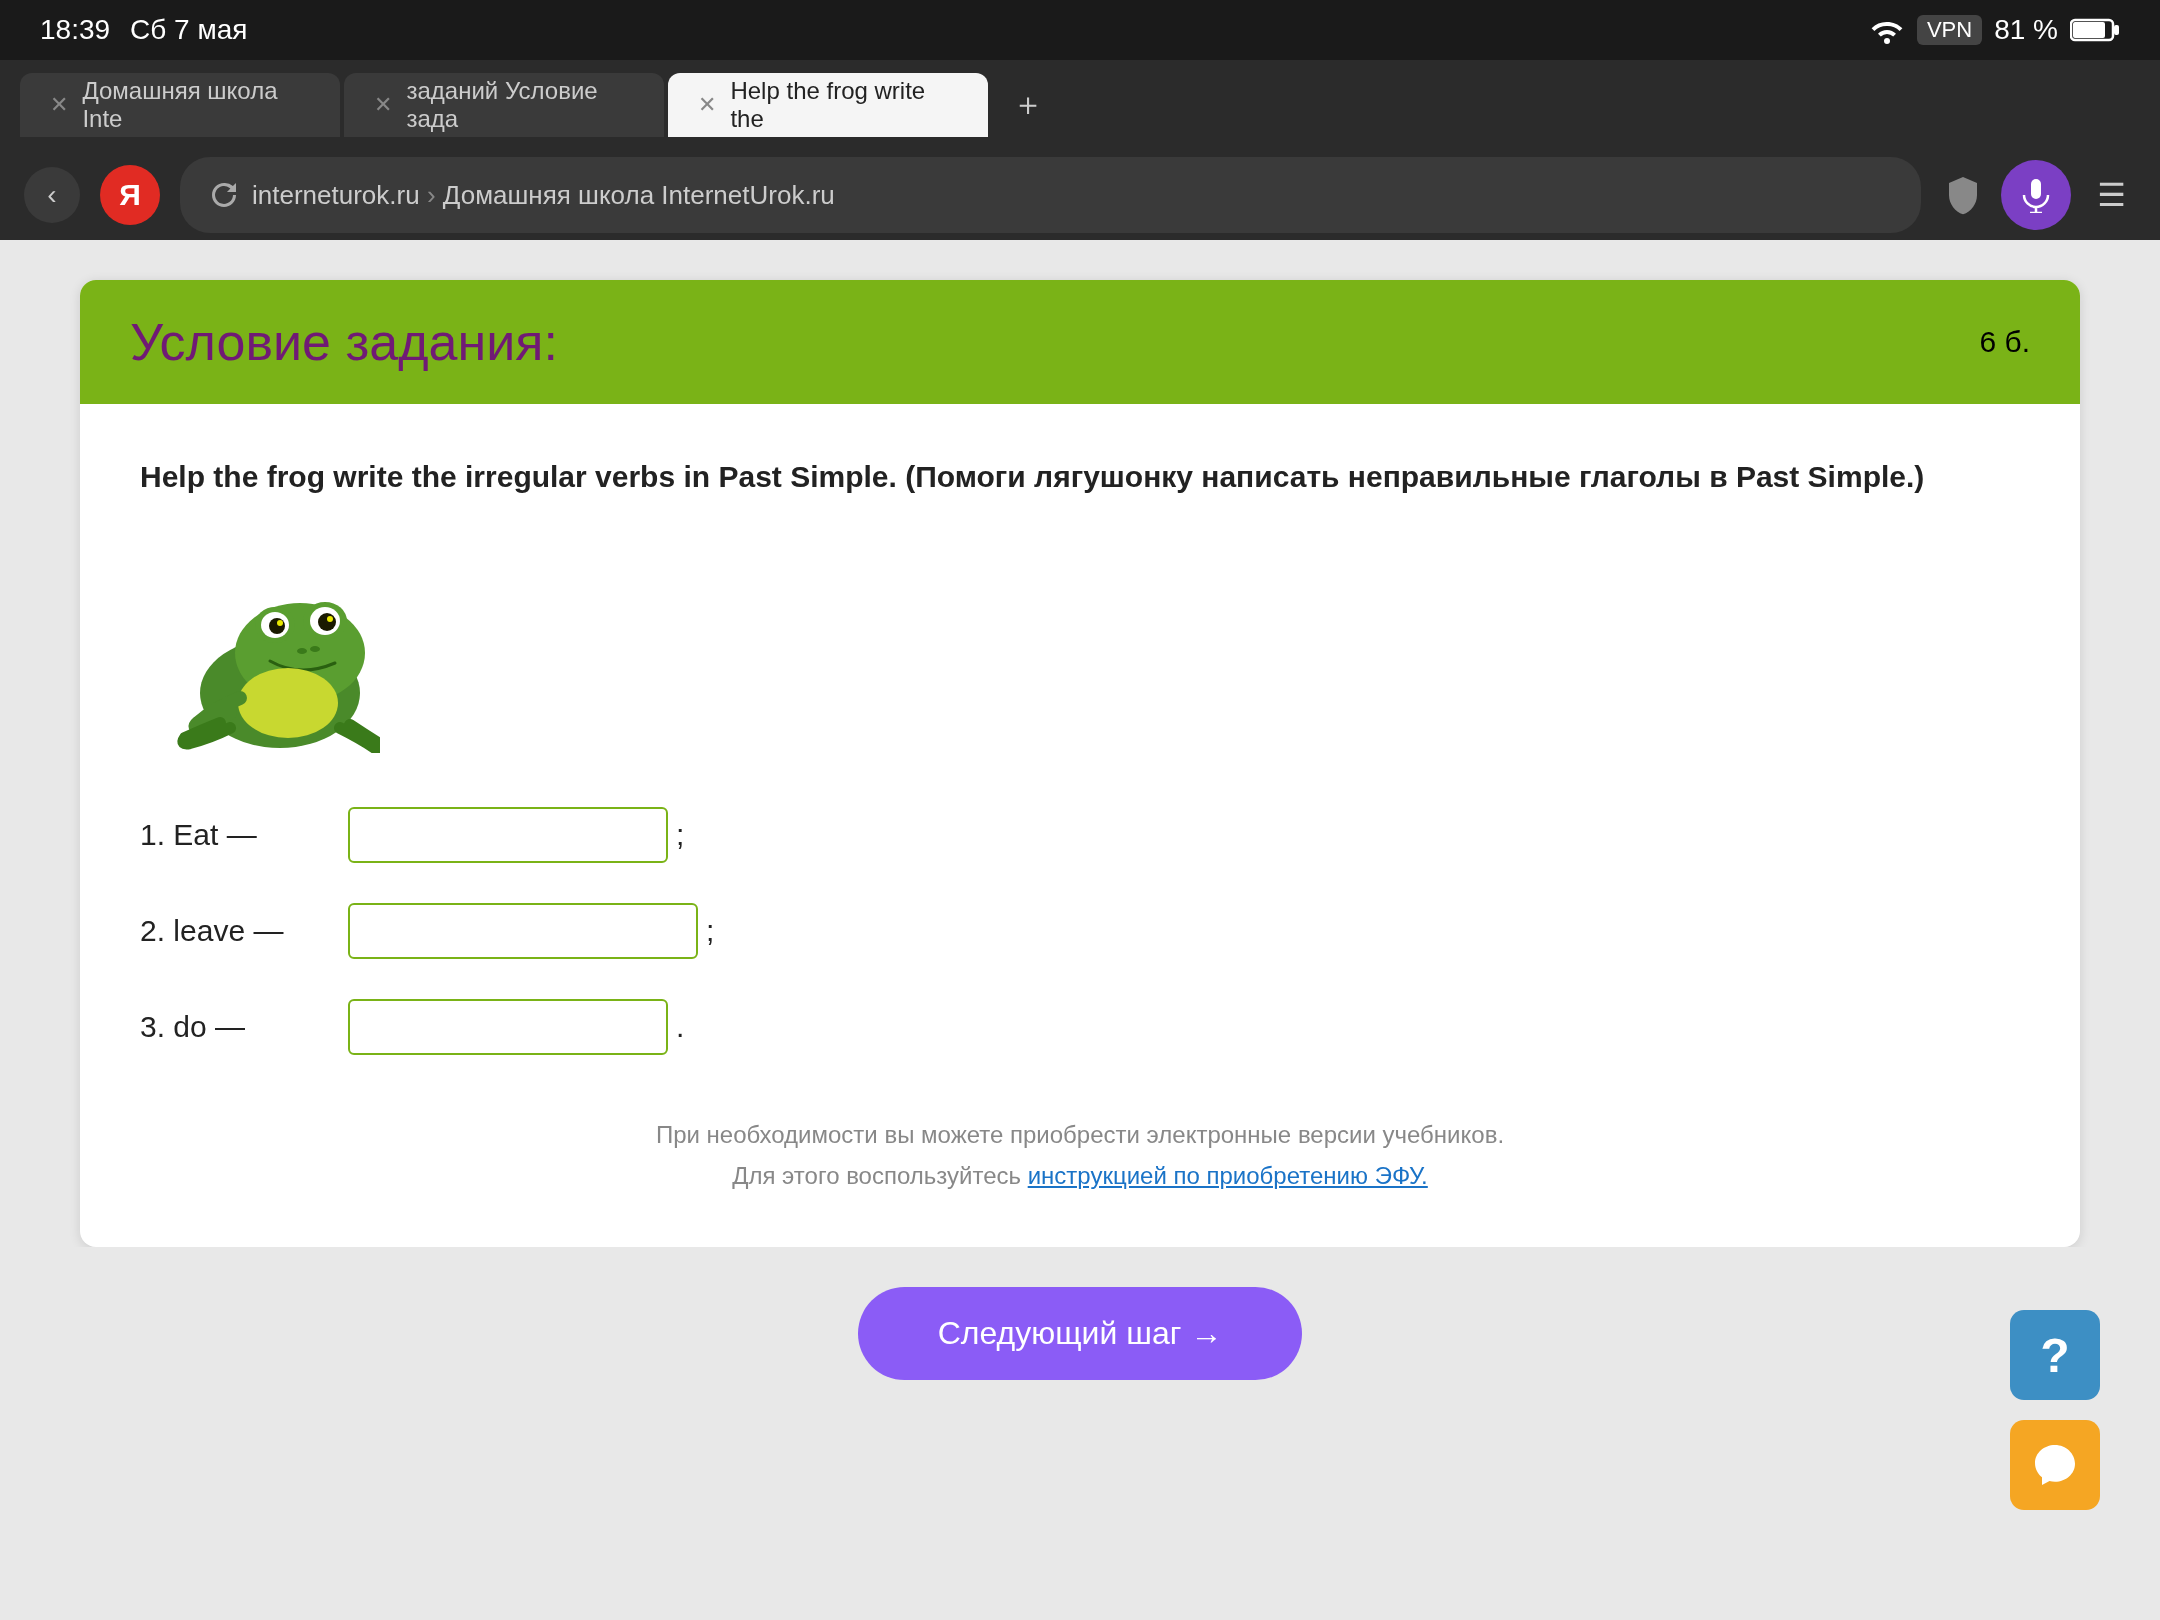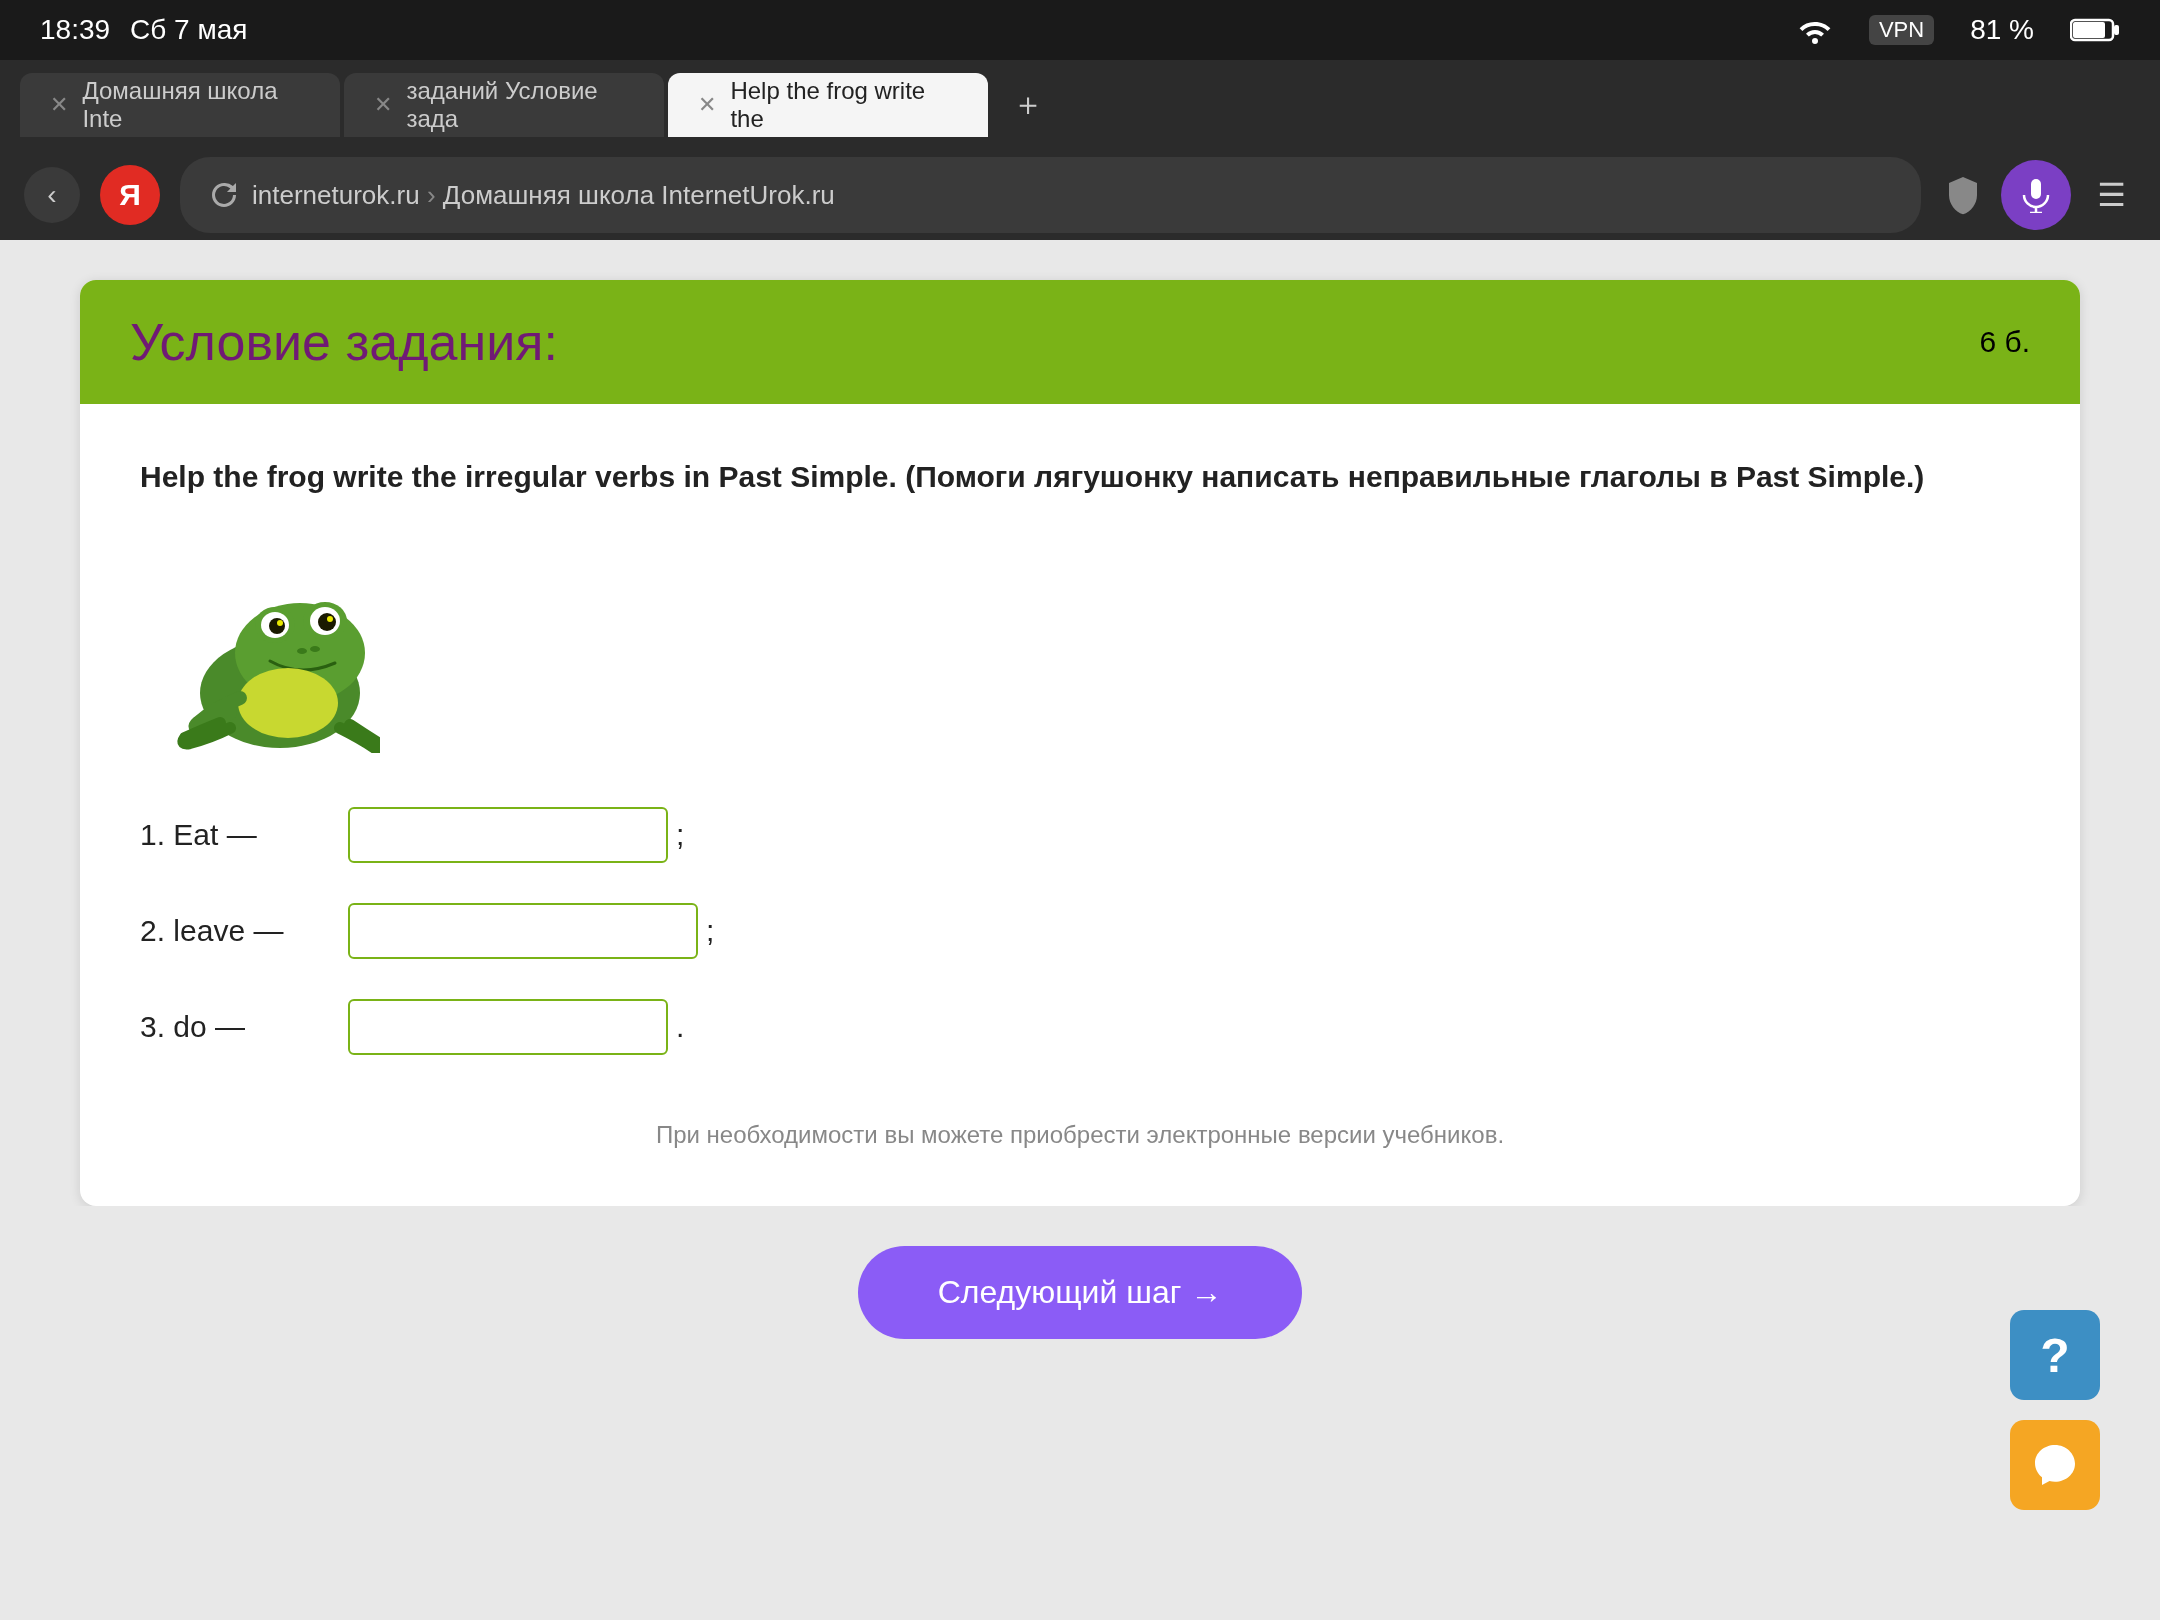--- a/index.html
+++ b/index.html
@@ -25,21 +25,21 @@
       font-size: 28px;
     }
     .status-left {
       display: flex;
       align-items: center;
       gap: 20px;
     }
     .status-right {
       display: flex;
       align-items: center;
-      gap: 36px;
+      gap: 12px;
     }
 
     
     .tab-bar {
       background: #2b2b2b;
       height: 90px;
       display: flex;
       align-items: center;
       padding: 0 20px;
       gap: 4px;
@@ -426,20 +426,25 @@
       
       <div class="exercise-row">
         <span class="exercise-label">3. do —</span>
         <input class="exercise-input" type="text" style="">
         <span class="exercise-semicolon">.</span>
       </div>
 
       
       <div class="footer-text">
         <div>При необходимости вы можете приобрести электронные версии учебников.</div>
+        <div>
+          <span>Для этого воспользуйтесь</span>
+          <span> </span>
+          <a class="footer-link">инструкцией по приобретению ЭФУ.</a>
+        </div>
       </div>
     </div>
   </div>
 
   <div class="bottom-nav">
     <button class="next-btn">Следующий шаг →</button>
   </div>
 </div>
 
 <div class="floating-help">

